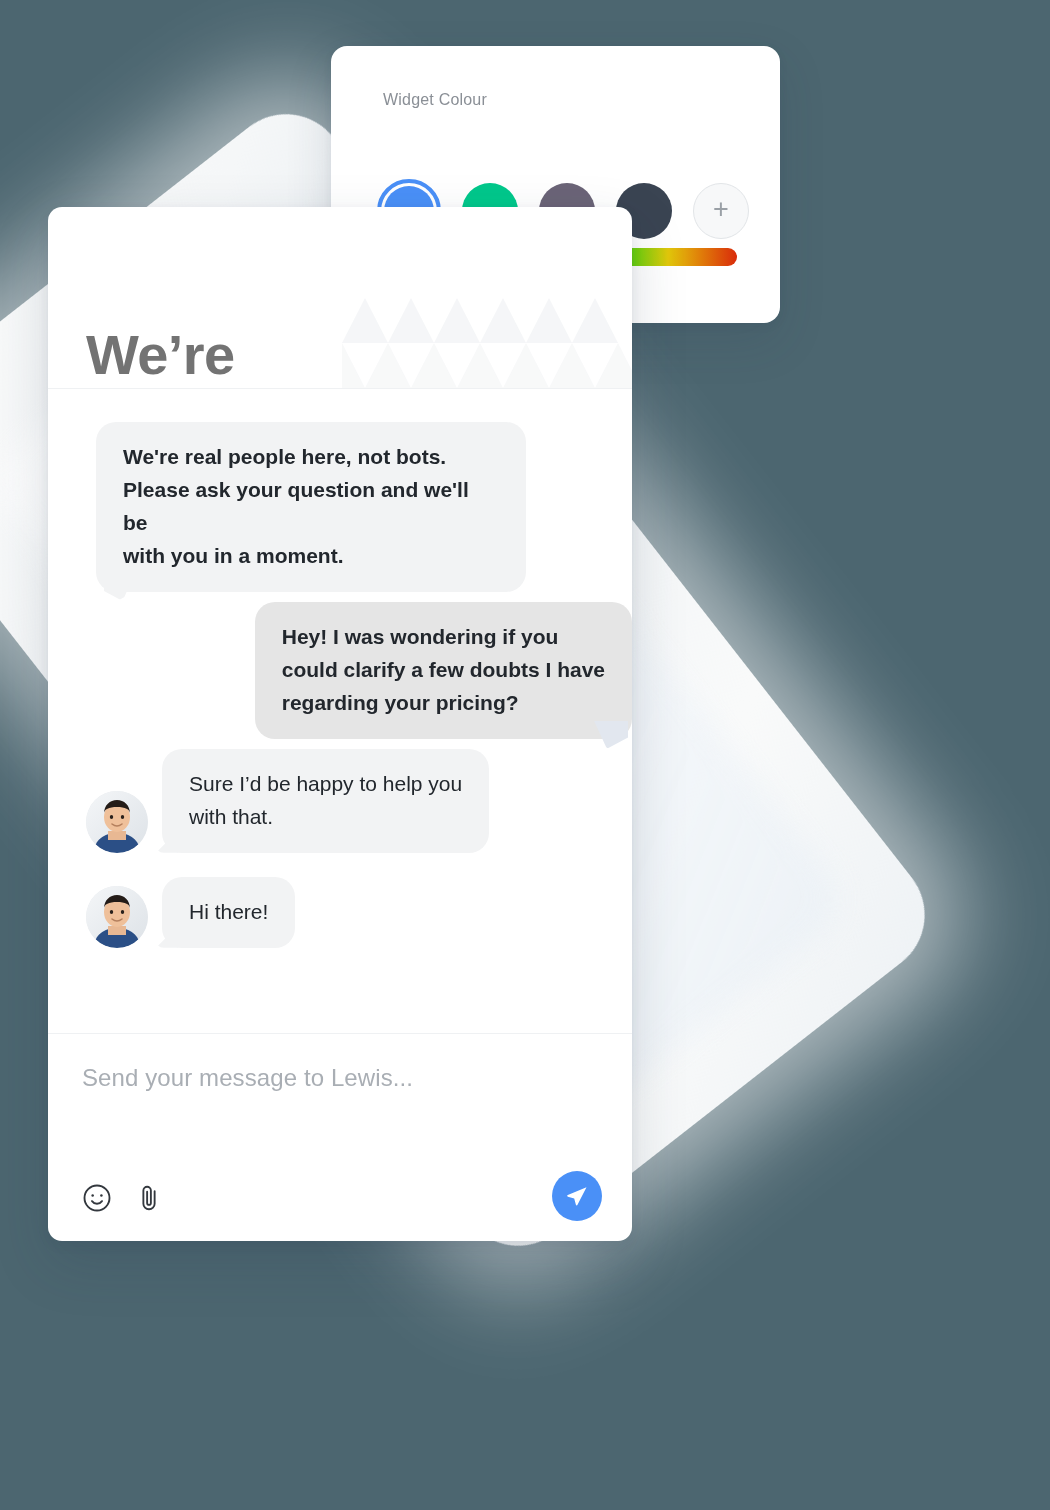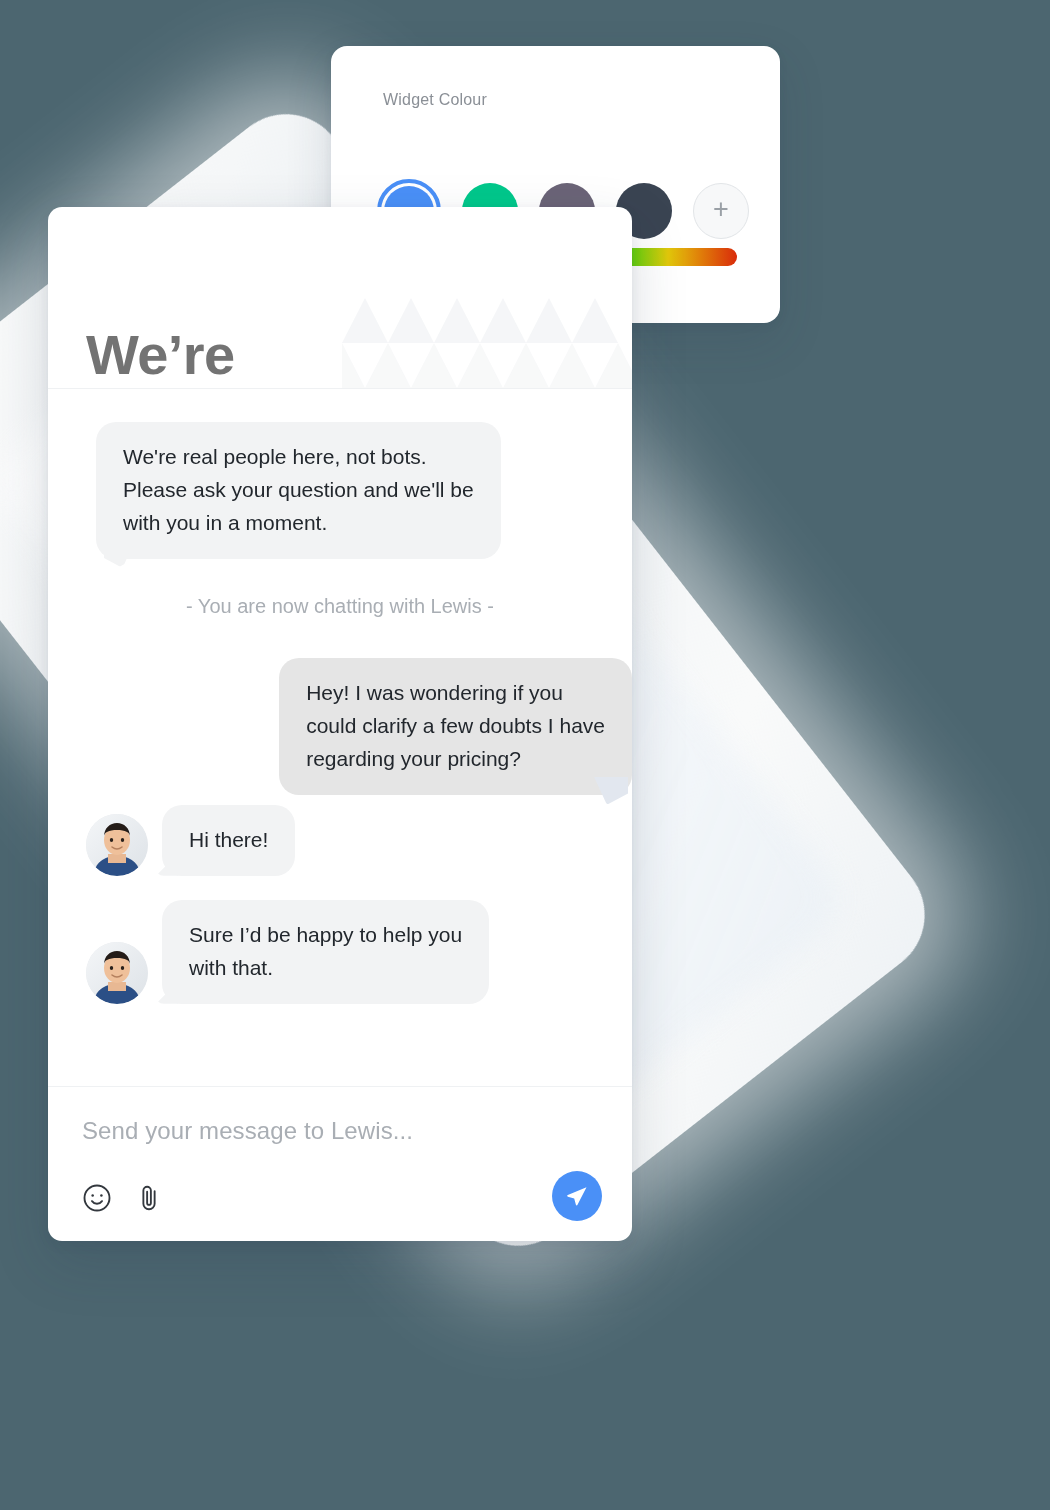--- a/index.html
+++ b/index.html
@@ -223,20 +223,21 @@
     position: relative;
     padding: 33px 0 0 0;
     overflow: hidden;
   }
 
   .msg-row {
     display: flex;
     align-items: flex-start;
     margin-bottom: 10px;
     padding: 0 22px 0 48px;
+    font-weight: bold;
   }
   .msg-row.incoming { justify-content: flex-start; }
   .msg-row.outgoing { justify-content: flex-end; padding-right: 0; }
 
   .bubble {
     position: relative;
     border-radius: 20px;
     padding: 19px 27px;
     font-size: 21px;
     line-height: 1.57;
@@ -311,21 +312,21 @@
     background: #E9ECEF;
     position: relative;
   }
   .avatar svg { display: block; width: 100%; height: 100%; }
 
   
   .composer {
     flex: 0 0 auto;
     border-top: 1px solid #EFF1F3;
     padding: 30px 34px 26px 34px;
-    height: 155px;
+    height: 208px;
     position: relative;
   }
 
   .composer-placeholder {
     font-size: 24px;
     color: #A9AEB4;
     letter-spacing: 0.1px;
   }
 
   .composer-tools {
@@ -416,53 +417,25 @@
   </div>
 
   <div class="chat-body">
 
     <div class="msg-row incoming">
       <div class="bubble grey tail-left">We're real people here, not bots.
 Please ask your question and we'll be
 with you in a moment.</div>
     </div>
 
-    <div class="system-note">- You are now chatting with Lewis -</div>
 
     <div class="msg-row outgoing">
       <div class="bubble blueish tail-right">Hey! I was wondering if you
 could clarify a few doubts I have
 regarding your pricing?</div>
-    </div>
-
-    <div class="agent-row">
-      <div class="avatar">
-        <svg viewBox="0 0 62 62">
-          <defs>
-            <clipPath id="av1">
-                <circle cx="31" cy="31" r="31"></circle>
-              </clipPath>
-            <linearGradient id="bgA" x1="0" y1="0" x2="1" y2="1">
-              <stop offset="0%" stop-color="#F4F6F8"></stop>
-              <stop offset="100%" stop-color="#DDE2E7"></stop>
-            </linearGradient>
-          </defs>
-          <g clip-path="url(#av1)">
-            <rect width="62" height="62" fill="url(#bgA)"></rect>
-            <path d="M8 62c0-13 10-20 23-20s23 7 23 20z" fill="#2B4F86"></path>
-            <path d="M22 40h18v9H22z" fill="#E8B893"></path>
-            <ellipse cx="31" cy="26" rx="13" ry="15" fill="#EFC09A"></ellipse>
-            <path d="M18 23c0-9 6-14 13-14s13 5 13 14c0-5-5-7-13-7s-13 2-13 7z" fill="#241C18"></path>
-            <ellipse cx="25.5" cy="26" rx="1.7" ry="2" fill="#2A211C"></ellipse>
-            <ellipse cx="36.5" cy="26" rx="1.7" ry="2" fill="#2A211C"></ellipse>
-            <path d="M26 33q5 4 10 0" stroke="#B5805E" stroke-width="1.6" fill="none" stroke-linecap="round"></path>
-          </g>
-        </svg>
-      </div>
-      <div class="bubble grey tail-agent">Hi there!</div>
     </div>
 
     <div class="agent-row">
       <div class="avatar">
         <svg viewBox="0 0 62 62">
           <defs>
             <clipPath id="av2">
                 <circle cx="31" cy="31" r="31"></circle>
               </clipPath>
             <linearGradient id="bgB" x1="0" y1="0" x2="1" y2="1">
@@ -479,20 +452,47 @@
             <ellipse cx="25.5" cy="26" rx="1.7" ry="2" fill="#2A211C"></ellipse>
             <ellipse cx="36.5" cy="26" rx="1.7" ry="2" fill="#2A211C"></ellipse>
             <path d="M26 33q5 4 10 0" stroke="#B5805E" stroke-width="1.6" fill="none" stroke-linecap="round"></path>
           </g>
         </svg>
       </div>
       <div class="bubble grey tail-agent">Sure I’d be happy to help you
 with that.</div>
     </div>
 
+    <div class="agent-row">
+      <div class="avatar">
+        <svg viewBox="0 0 62 62">
+          <defs>
+            <clipPath id="av1">
+                <circle cx="31" cy="31" r="31"></circle>
+              </clipPath>
+            <linearGradient id="bgA" x1="0" y1="0" x2="1" y2="1">
+              <stop offset="0%" stop-color="#F4F6F8"></stop>
+              <stop offset="100%" stop-color="#DDE2E7"></stop>
+            </linearGradient>
+          </defs>
+          <g clip-path="url(#av1)">
+            <rect width="62" height="62" fill="url(#bgA)"></rect>
+            <path d="M8 62c0-13 10-20 23-20s23 7 23 20z" fill="#2B4F86"></path>
+            <path d="M22 40h18v9H22z" fill="#E8B893"></path>
+            <ellipse cx="31" cy="26" rx="13" ry="15" fill="#EFC09A"></ellipse>
+            <path d="M18 23c0-9 6-14 13-14s13 5 13 14c0-5-5-7-13-7s-13 2-13 7z" fill="#241C18"></path>
+            <ellipse cx="25.5" cy="26" rx="1.7" ry="2" fill="#2A211C"></ellipse>
+            <ellipse cx="36.5" cy="26" rx="1.7" ry="2" fill="#2A211C"></ellipse>
+            <path d="M26 33q5 4 10 0" stroke="#B5805E" stroke-width="1.6" fill="none" stroke-linecap="round"></path>
+          </g>
+        </svg>
+      </div>
+      <div class="bubble grey tail-agent">Hi there!</div>
+    </div>
+
   </div>
 
   <div class="composer">
     <div class="composer-placeholder">Send your message to Lewis...</div>
 
     <div class="composer-tools">
       <span class="tool-icon">
         <svg viewBox="0 0 24 24" fill="none" stroke="currentColor" stroke-width="1.5">
           <circle cx="12" cy="12" r="10"></circle>
           <circle cx="8.5" cy="10" r="1" fill="currentColor" stroke="none"></circle>

